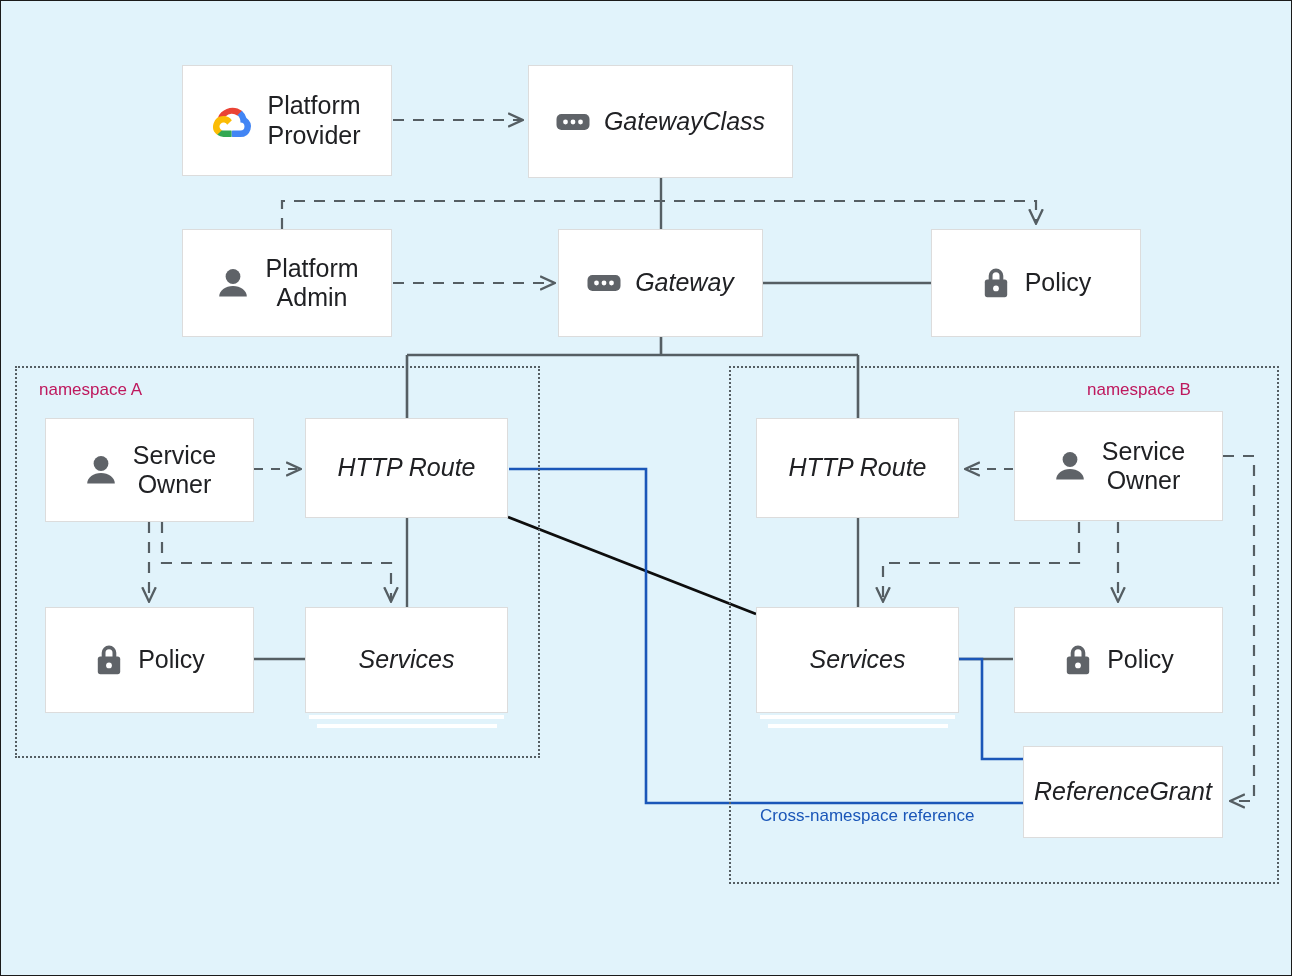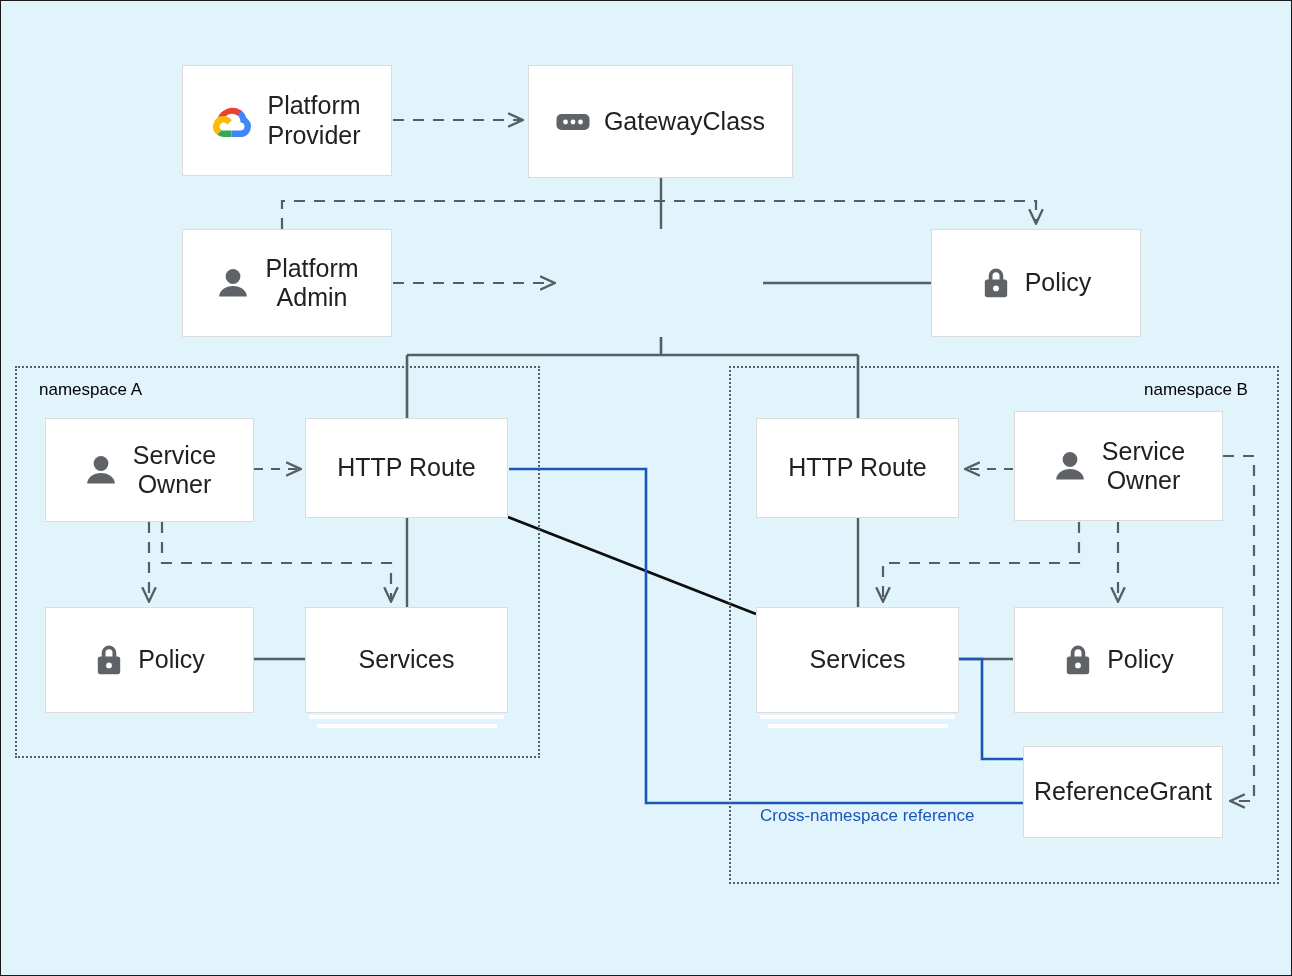--- a/index.html
+++ b/index.html
@@ -36,25 +36,25 @@
     gap: 14px;
     color: #202124;
     font-size: 25px;
     line-height: 1.18;
     z-index: 5;
   }
   .node .label {
     white-space: pre-line;
     text-align: center;
   }
-  .node.center .label { text-align: center; }
+  .node.center .label { text-align: center; font-style: italic; }
   .ns-label {
     position: absolute;
     font-size: 17px;
-    color: #000000;
+    color: #be185d;
     z-index: 4;
     white-space: nowrap;
   }
   .ns-box {
     position: absolute;
     border: 2px dotted #555e63;
     box-sizing: border-box;
     z-index: 1;
   }
   .xns-label {
@@ -129,21 +129,21 @@
 
     <path d="M508 468 L645 468 L645 802 L1022 802" fill="none" stroke="#1a56b8" stroke-width="2.6"></path>
 
     <path d="M957 658 L981 658 L981 758 L1022 758" fill="none" stroke="#1a56b8" stroke-width="2.6"></path>
   </svg>
 
   <div class="ns-box" style="left:14px; top:365px; width:525px; height:392px;"></div>
   <div class="ns-label" style="left:38px; top:379px;">namespace A</div>
 
   <div class="ns-box" style="left:728px; top:365px; width:550px; height:518px;"></div>
-  <div class="ns-label" style="left:1143px; top:379px;">namespace B</div>
+  <div class="ns-label" style="left:1086px; top:379px;">namespace B</div>
 
   <div class="node" style="left:181px; top:64px; width:210px; height:111px;">
     <span class="icon">
       <svg width="40" height="34" viewBox="0 0 40 34">
         <path d="M24.6 11.6h1.1l3.2-3.2.16-1.35C23.1 2.02 14.25 2.6 8.3 8.35a14.9 14.9 0 0 0-3.5 5.55c.35-.14.73-.17 1.1-.08l6.4-1.06s.33-.54.5-.5a8.3 8.3 0 0 1 11.36-.66z" fill="#ea4335"></path>
         <path d="M33.4 13.9a14.9 14.9 0 0 0-4.5-7.25l-4.5 4.5a8.3 8.3 0 0 1 3.04 6.57v.8a4.03 4.03 0 0 1 0 8.06h-8.06l-.8.82v4.82l.8.78h8.06a10.48 10.48 0 0 0 5.96-19.1z" fill="#4285f4"></path>
         <path d="M10.5 33h8.05v-6.42H10.5a3.97 3.97 0 0 1-1.66-.36l-1.14.35-3.22 3.2-.28 1.1A10.4 10.4 0 0 0 10.5 33z" fill="#34a853"></path>
         <path d="M10.5 12.06A10.48 10.48 0 0 0 4.2 30.86l4.67-4.67a4.03 4.03 0 1 1 5.33-5.33l4.67-4.67a10.46 10.46 0 0 0-8.37-4.13z" fill="#fbbc05"></path>
       </svg>
     </span>
@@ -167,20 +167,31 @@
     <span class="icon">
       <svg width="36" height="34" viewBox="0 0 36 34">
         <circle cx="18" cy="10.5" r="7.4" fill="#5f6368"></circle>
         <path d="M4.2 30.5a13.8 10.6 0 0 1 27.6 0z" fill="#5f6368"></path>
       </svg>
     </span>
     <span class="label">Platform
 Admin</span>
   </div>
 
+  <div class="node center" style="left:557px; top:228px; width:205px; height:108px;">
+    <span class="icon">
+      <svg width="34" height="22" viewBox="0 0 34 22">
+        <rect x="0.5" y="3" width="33" height="16" rx="5" fill="#5f6368"></rect>
+        <circle cx="9.5" cy="11" r="2.4" fill="#ffffff"></circle>
+        <circle cx="17" cy="11" r="2.4" fill="#ffffff"></circle>
+        <circle cx="24.5" cy="11" r="2.4" fill="#ffffff"></circle>
+      </svg>
+    </span>
+    <span class="label">Gateway</span>
+  </div>
 
   <div class="node" style="left:930px; top:228px; width:210px; height:108px;">
     <span class="icon">
       <svg width="30" height="34" viewBox="0 0 30 34">
         <path d="M15 2.5a7.3 7.3 0 0 1 7.3 7.3v4.4h-3.8V9.8a3.5 3.5 0 0 0-7 0v4.4h-3.8V9.8A7.3 7.3 0 0 1 15 2.5z" fill="#5f6368"></path>
         <rect x="3.8" y="13.6" width="22.4" height="17.6" rx="2.6" fill="#5f6368"></rect>
         <circle cx="15" cy="22.4" r="2.9" fill="#ffffff"></circle>
       </svg>
     </span>
     <span class="label">Policy</span>

